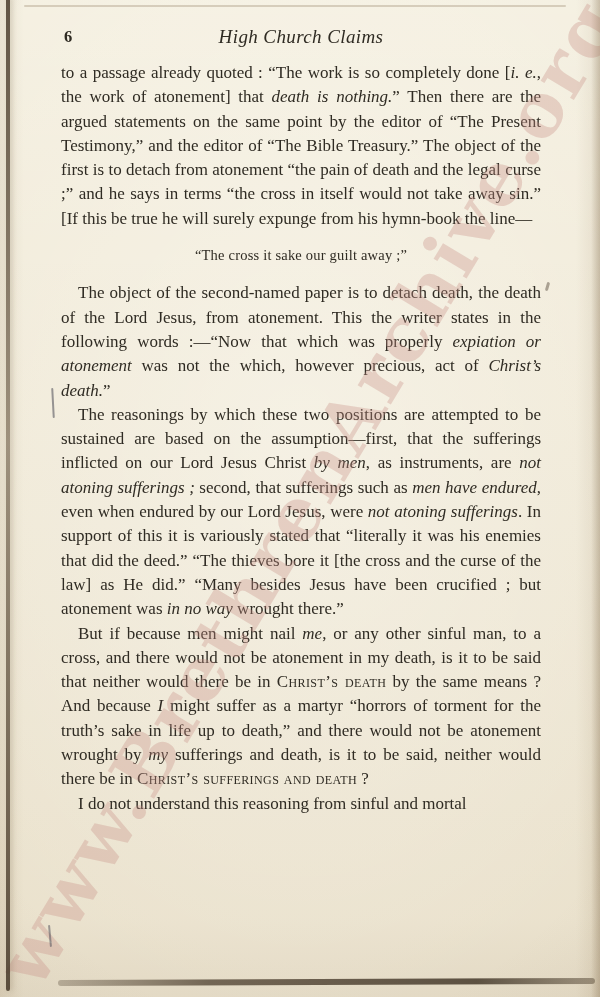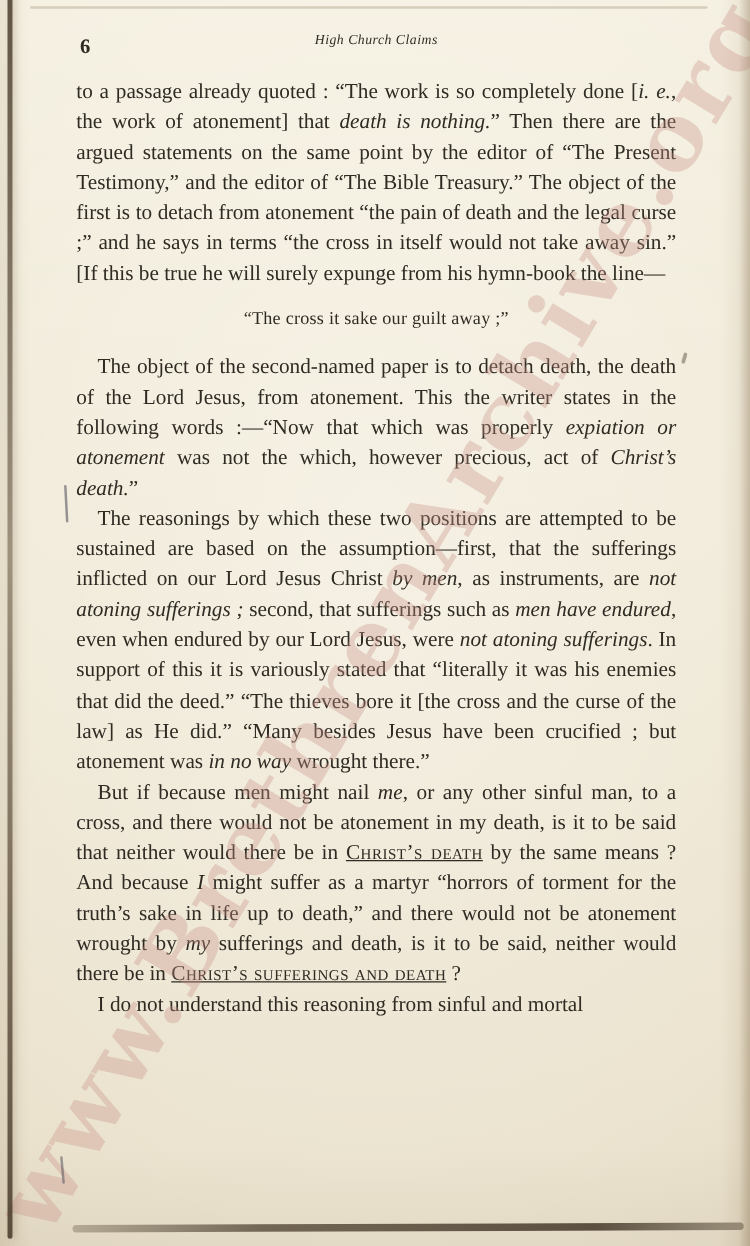--- a/index.html
+++ b/index.html
@@ -61,37 +61,37 @@
     background: rgba(96,84,70,0.50); border-radius: 2px; transform: rotate(16deg); z-index: 3;
   }
 
   
   .page-number {
     position: absolute; left: 64px; top: 27px;
     font-size: 16.5px; font-weight: bold; z-index: 2;
   }
   .running-title {
     position: absolute; left: 61px; top: 26px; width: 480px;
-    text-align: center; font-style: italic; font-size: 11px;
+    text-align: center; font-style: italic; font-size: 19px;
     letter-spacing: 0.4px; z-index: 2;
   }
 
   
   .text-block {
     position: absolute; left: 61px; top: 61px; width: 480px;
     font-size: 17px; line-height: 24.3px; text-align: justify; z-index: 1;
   }
   .para { margin: 0; }
   .para.indent { text-indent: 17px; }
   .para.quote {
     text-align: center; text-indent: 0;
     font-size: 14.5px; margin: 12px 0 14px 0; letter-spacing: 0.2px;
   }
   .it { font-style: italic; }
-  .sc { font-variant: small-caps; letter-spacing: 0.4px; text-decoration: underline; }
+  .sc { font-variant: small-caps; letter-spacing: 0.4px; }
 
   
   .watermark {
     position: absolute; left: 308px; top: 492px; width: 1200px;
     transform: translate(-50%, -50%) rotate(-59deg);
     font-family: "DejaVu Serif", serif; font-weight: bold;
     font-size: 74px; letter-spacing: 3px; white-space: nowrap;
     text-align: center; color: rgba(199,145,136,0.34);
     pointer-events: none; z-index: 2;
   }

